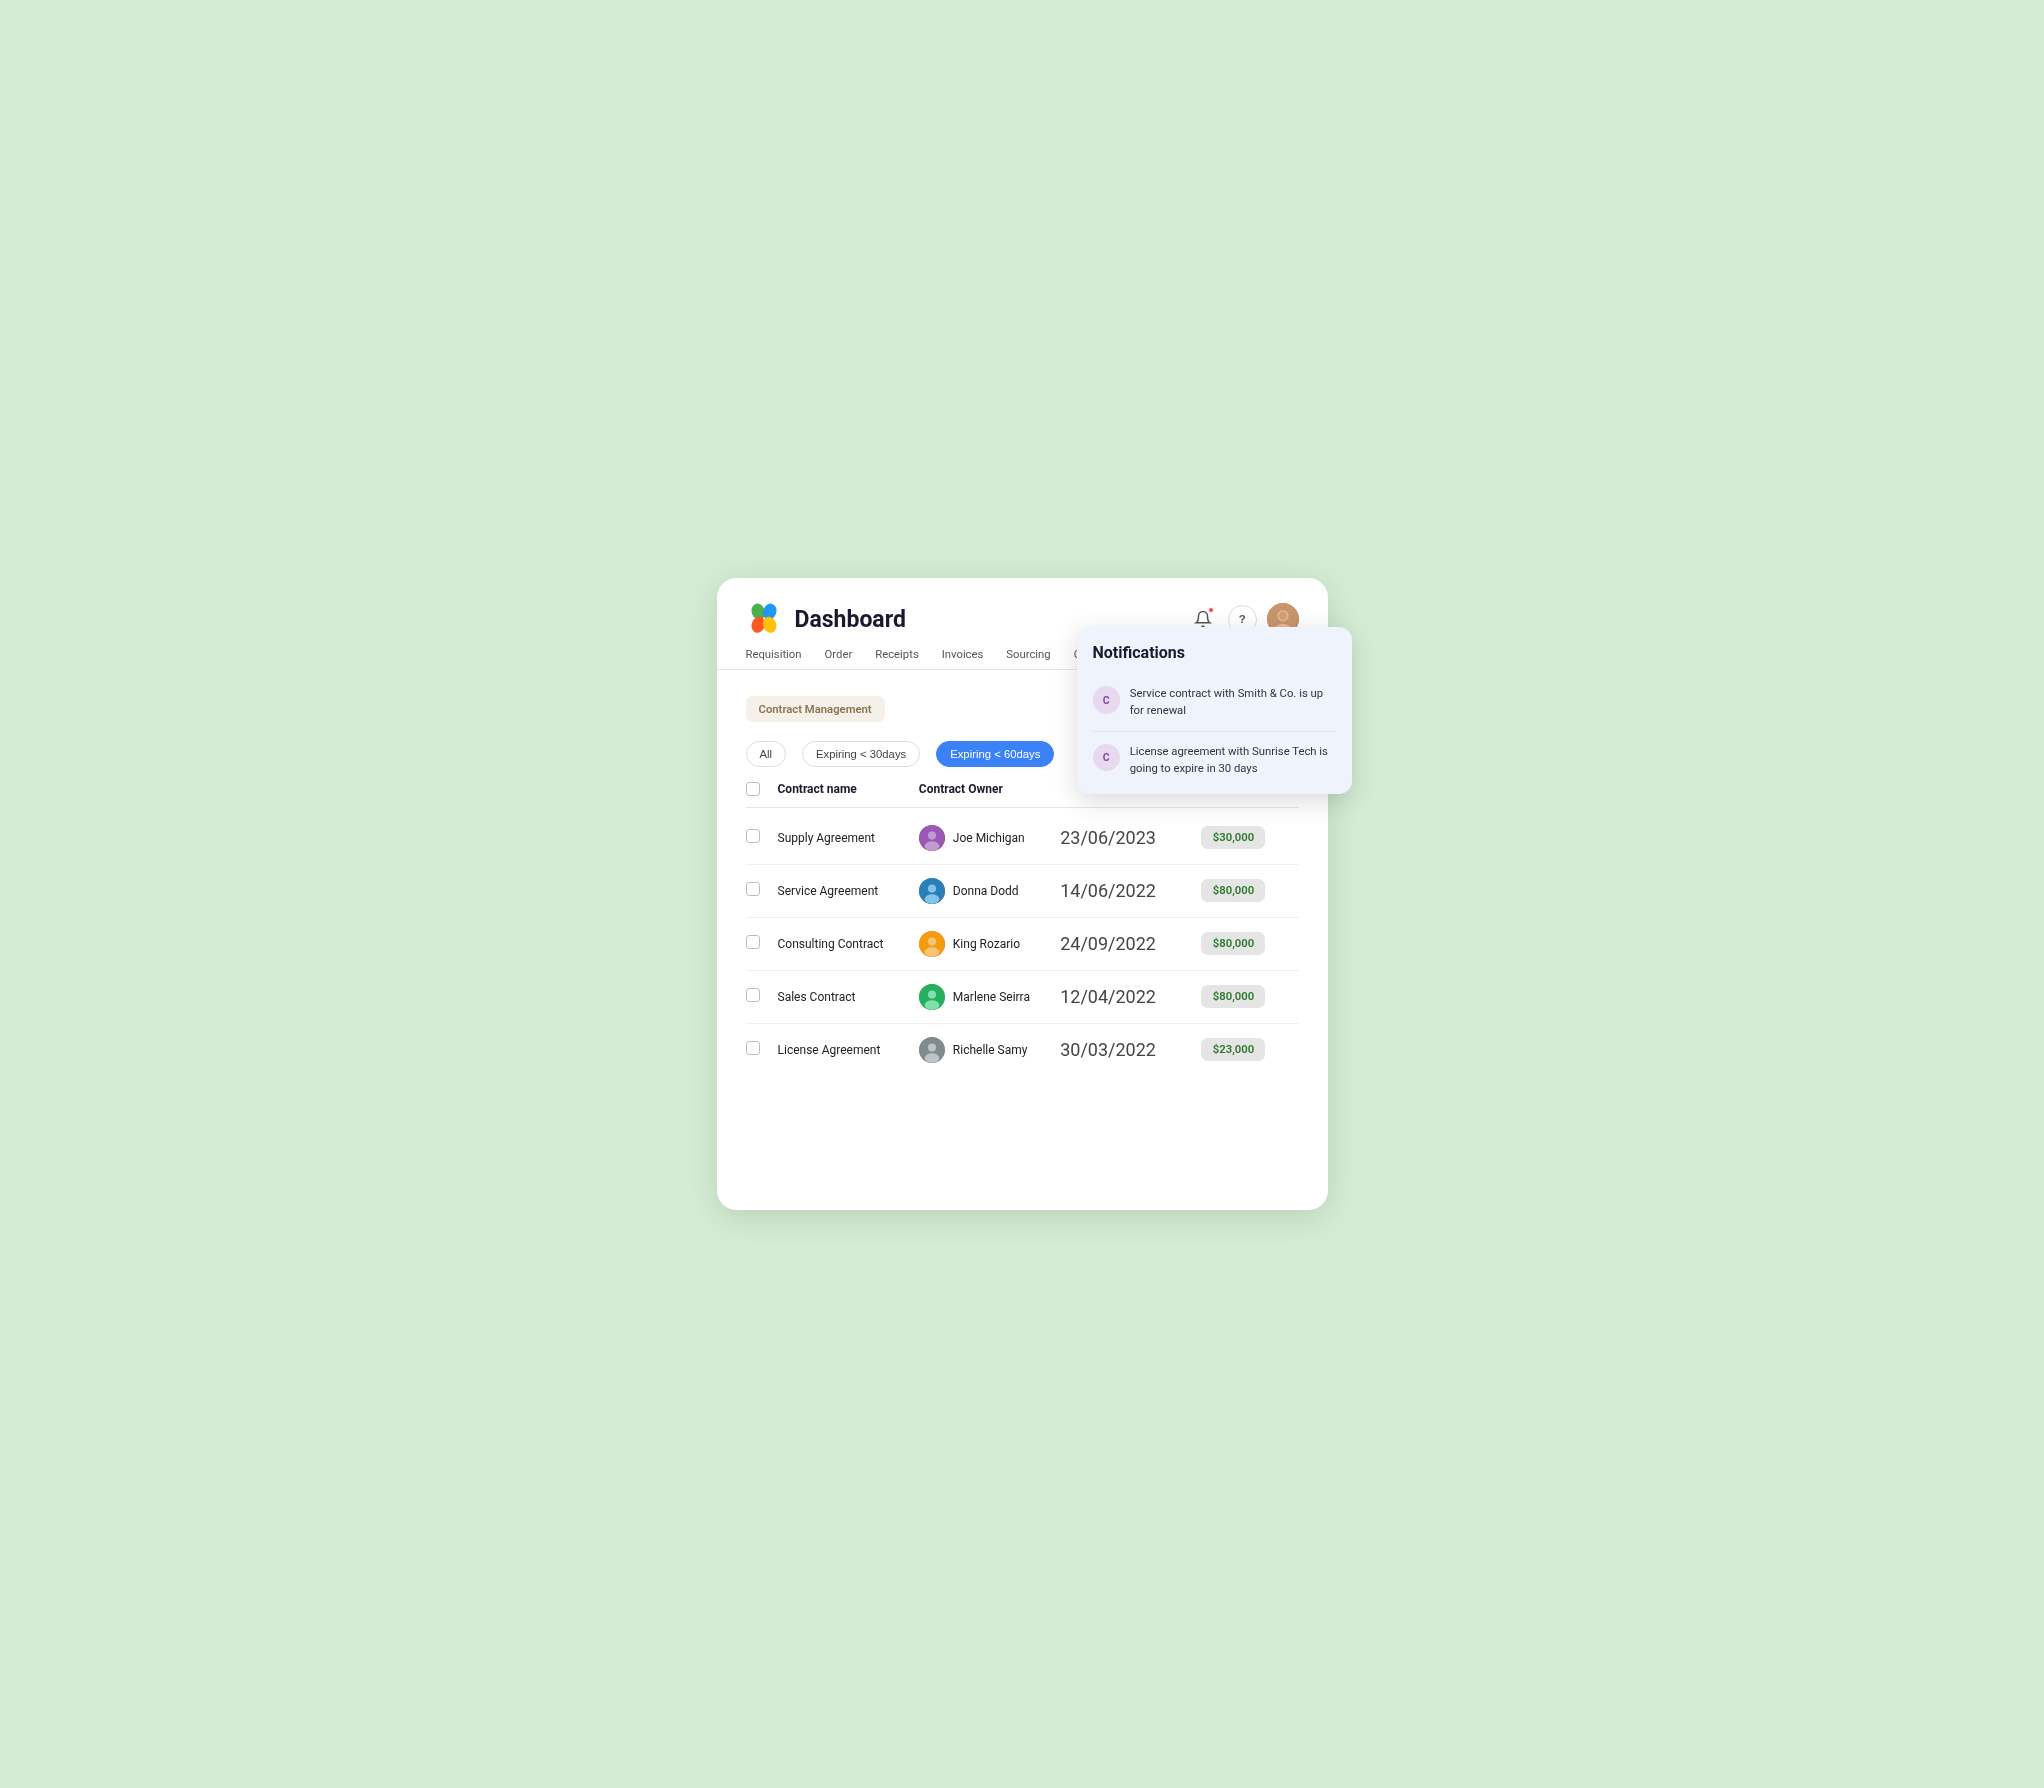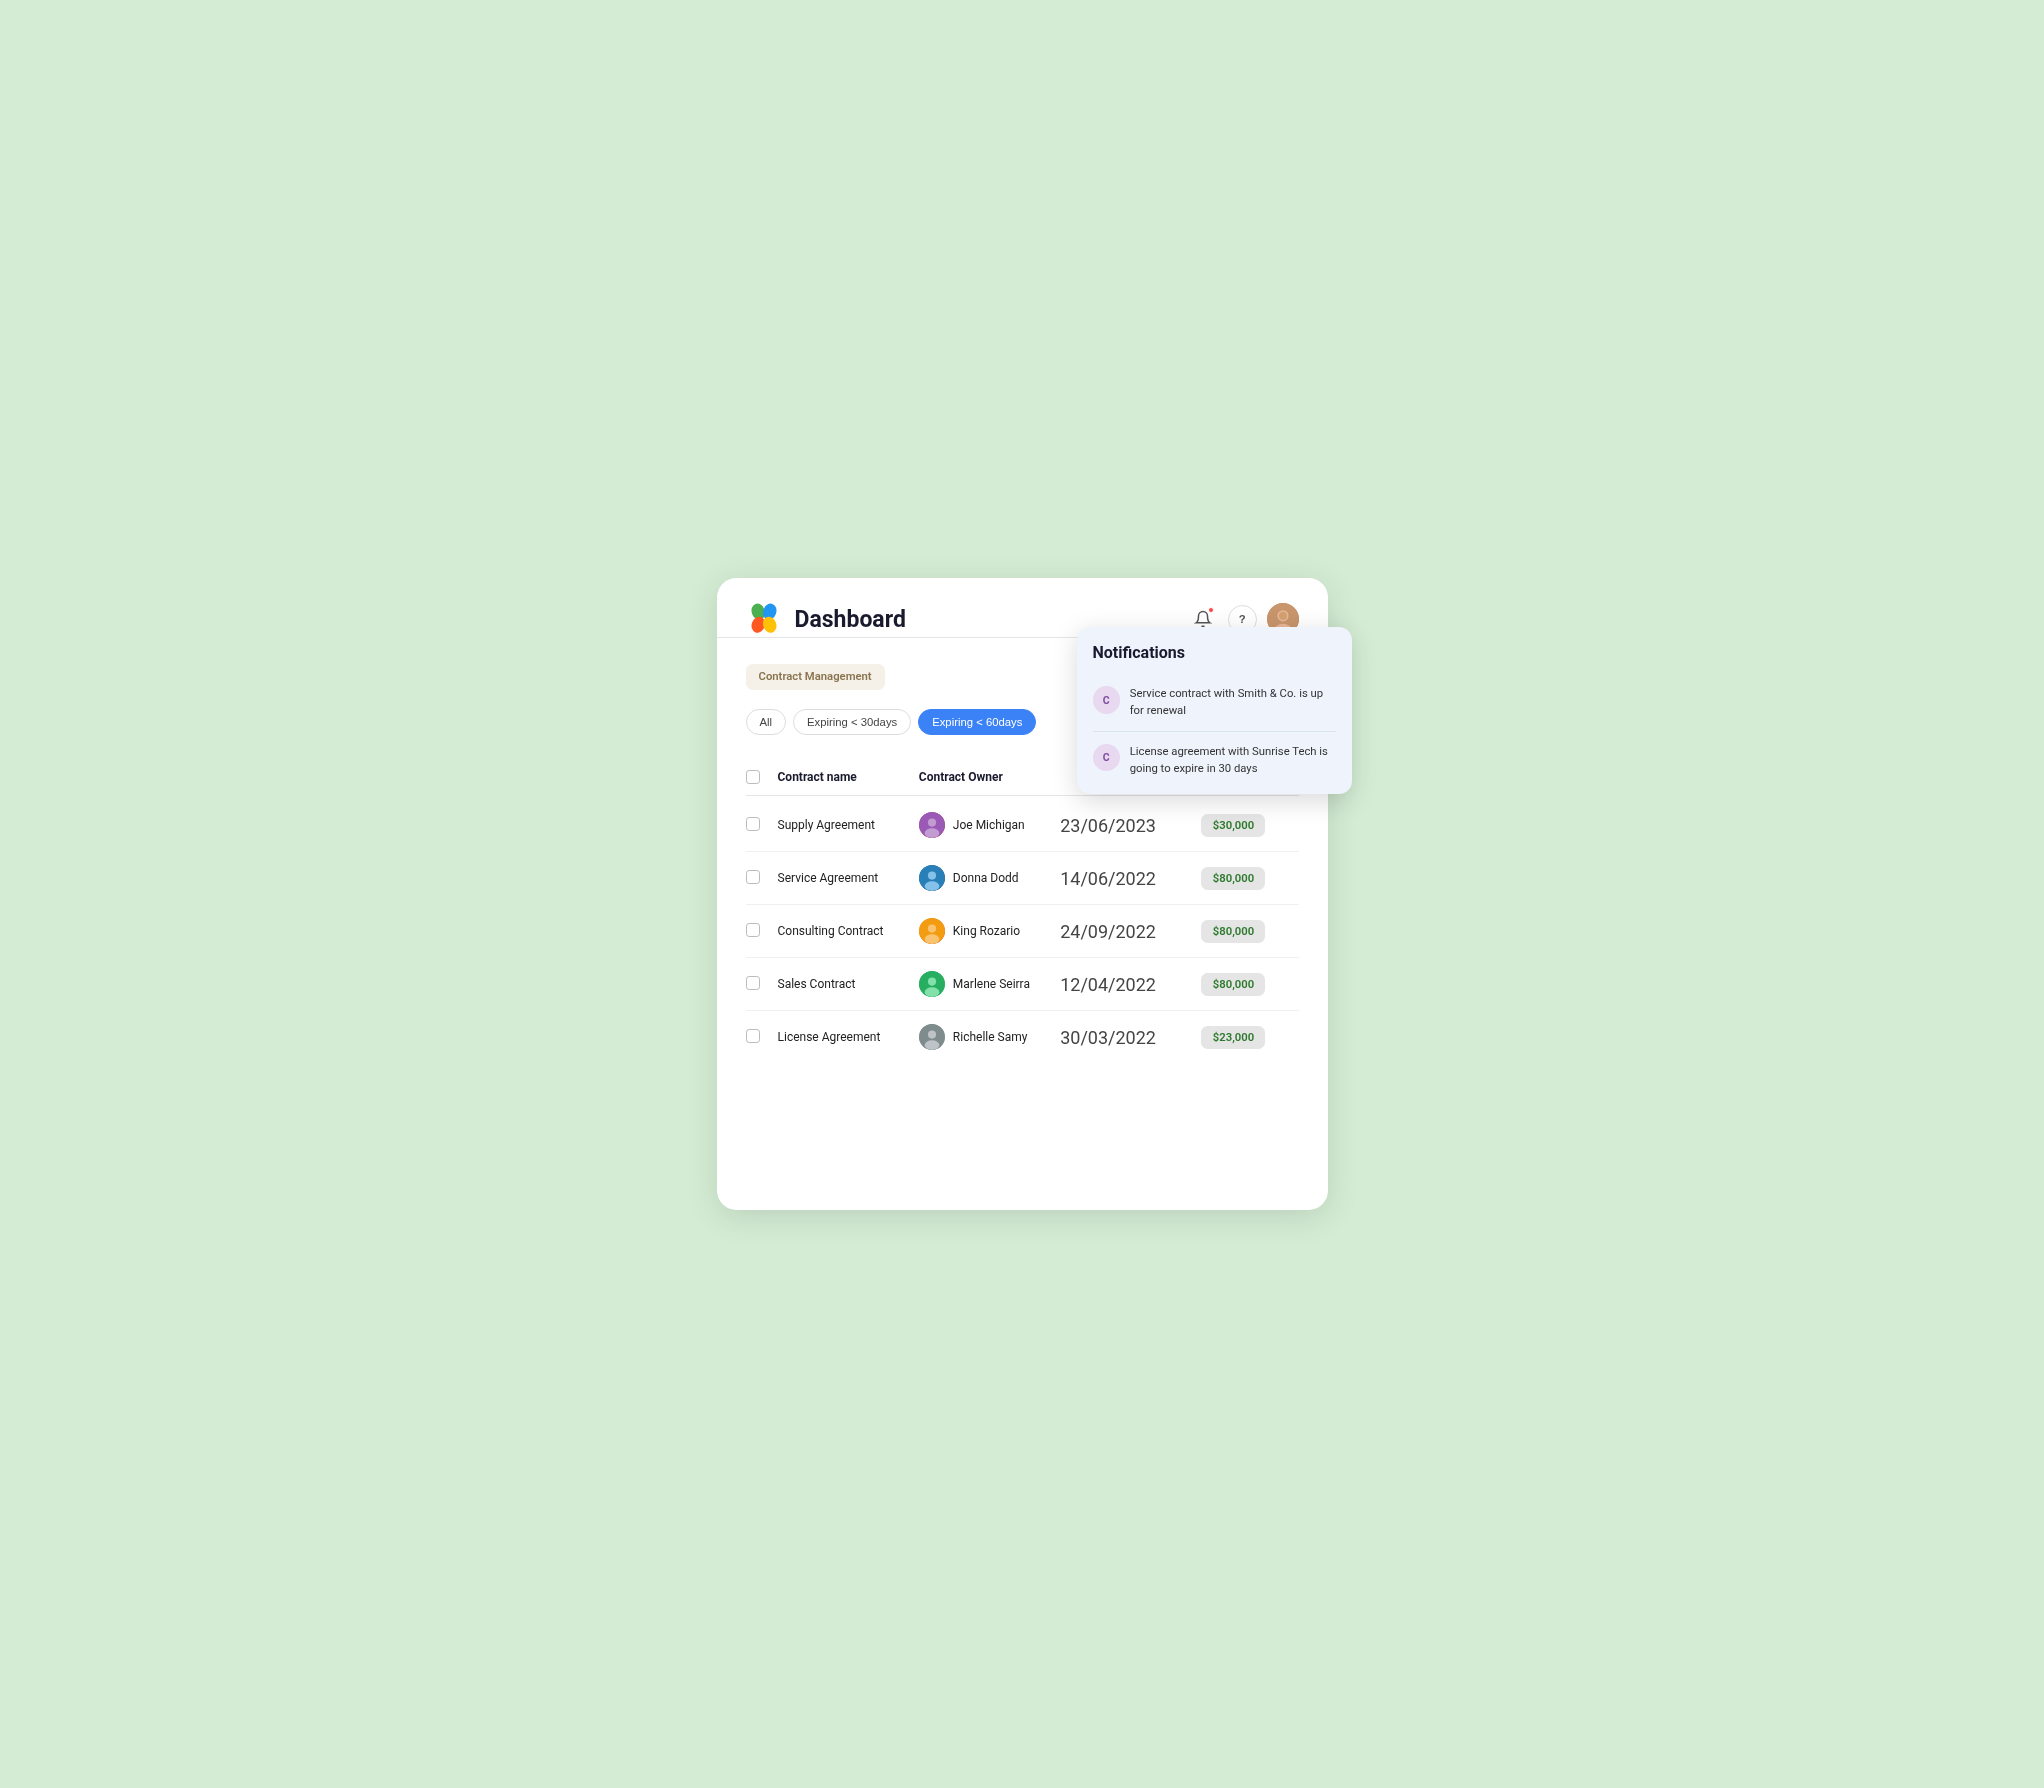--- a/index.html
+++ b/index.html
@@ -130,22 +130,22 @@
       color: #8a7550;
       font-size: 11.3px;
       font-weight: 600;
       border-radius: 6.5px;
       padding: 6.5px 13px;
       margin-bottom: 19.4px;
     }
     
     .filter-tabs {
       display: flex;
-      gap: 7px;
-      margin-bottom: 27px;
+      gap: 16px;
+      margin-bottom: 7px;
       align-items: flex-end;
     }
     .filter-tab {
       border: 1.2px solid #ccc;
       border-radius: 16px;
       padding: 5.7px 13px;
       font-size: 11.3px;
       color: #444;
       cursor: pointer;
       background: transparent;
@@ -329,20 +329,28 @@
             <circle cx="20" cy="20" r="20" fill="#c8956c"></circle>
             <circle cx="20" cy="16" r="7" fill="#e8b896"></circle>
             <ellipse cx="20" cy="34" rx="11" ry="8" fill="#e8b896"></ellipse>
             <circle cx="20" cy="16" r="5" fill="#d4a070"></circle>
           </svg>
         </div>
       </div>
     </div>
   </div>
 
+  <div class="nav">
+    <span class="nav-item">Requisition</span>
+    <span class="nav-item">Order</span>
+    <span class="nav-item">Receipts</span>
+    <span class="nav-item">Invoices</span>
+    <span class="nav-item">Sourcing</span>
+    <span class="nav-item">C...</span>
+  </div>
   <div class="nav-divider"></div>
 
   <div class="main-content">
     <div class="page-badge">Contract Management</div>
 
     
     <div class="filter-tabs">
       <button class="filter-tab plain">All</button>
       <button class="filter-tab plain">Expiring &lt; 30days</button>
       <button class="filter-tab active">Expiring &lt; 60days</button>

